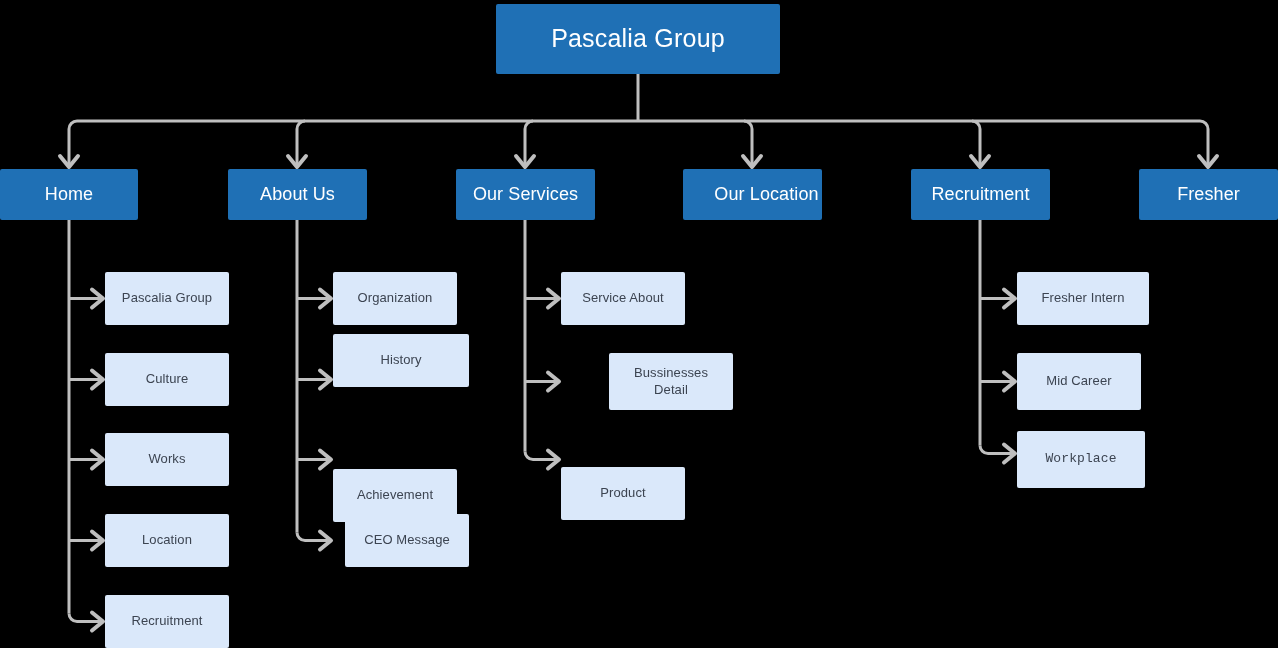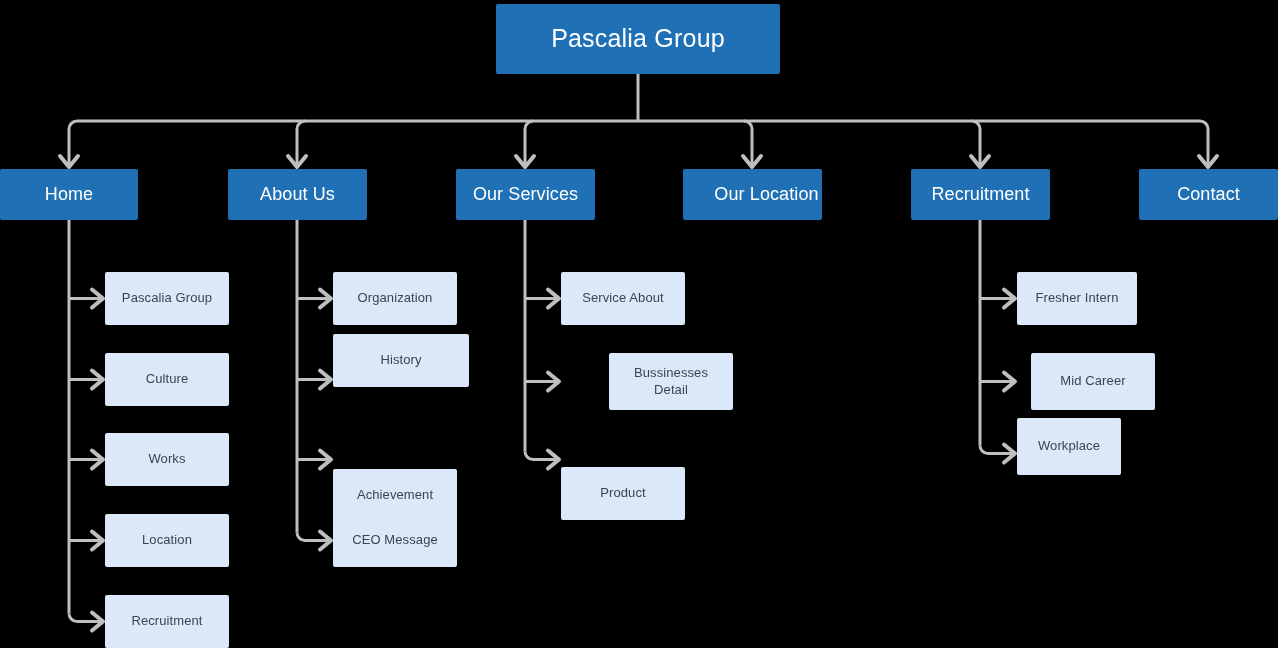--- a/index.html
+++ b/index.html
@@ -139,21 +139,21 @@
       </div>
       <div class="node node-leaf" style="left: 333px; top: 272px; width: 124px; height: 53px;">
         <span class="node-label">Organization</span>
       </div>
       <div class="node node-leaf" style="left: 333px; top: 334px; width: 136px; height: 53px;">
         <span class="node-label">History</span>
       </div>
       <div class="node node-leaf" style="left: 333px; top: 433px; width: 124px; height: 53px; margin-top: 36px;">
         <span class="node-label">Achievement</span>
       </div>
-      <div class="node node-leaf" style="left: 333px; top: 514px; width: 124px; height: 53px;">
+      <div class="node node-leaf" style="left: 345px; top: 514px; width: 124px; height: 53px;">
         <span class="node-label">CEO Message</span>
       </div>
       <div class="node node-section" style="left: 456px; top: 169px; width: 139px; height: 51px;">
         <span class="node-label">Our Services</span>
       </div>
       <div class="node node-leaf" style="left: 561px; top: 272px; width: 124px; height: 53px;">
         <span class="node-label">Service About</span>
       </div>
       <div class="node node-leaf" style="left: 561px; top: 353px; width: 124px; height: 57px; margin-left: 48px;">
         <span class="node-label">Bussinesses
@@ -161,29 +161,29 @@
       </div>
       <div class="node node-leaf" style="left: 561px; top: 433px; width: 124px; height: 53px; margin-top: 34px;">
         <span class="node-label">Product</span>
       </div>
       <div class="node node-section" style="left: 683px; top: 169px; width: 139px; height: 51px; padding-left: 28px;">
         <span class="node-label">Our Location</span>
       </div>
       <div class="node node-section" style="left: 911px; top: 169px; width: 139px; height: 51px;">
         <span class="node-label">Recruitment</span>
       </div>
-      <div class="node node-leaf" style="left: 1017px; top: 272px; width: 120px; height: 53px;">
+      <div class="node node-leaf" style="left: 1017px; top: 272px; width: 132px; height: 53px;">
         <span class="node-label">Fresher Intern</span>
       </div>
-      <div class="node node-leaf" style="left: 1017px; top: 353px; width: 124px; height: 57px; margin-left: 14px;">
+      <div class="node node-leaf" style="left: 1017px; top: 353px; width: 124px; height: 57px;">
         <span class="node-label">Mid Career</span>
       </div>
-      <div class="node node-leaf" style="left: 1017px; top: 418px; width: 104px; height: 57px;">
+      <div class="node node-leaf" style="left: 1017px; top: 431px; width: 128px; height: 57px; font-family: Liberation Mono, monospace;">
         <span class="node-label">Workplace</span>
       </div>
       <div class="node node-section" style="left: 1139px; top: 169px; width: 139px; height: 51px;">
-        <span class="node-label">Contact</span>
+        <span class="node-label">Fresher</span>
       </div>
       <div class="node node-root" style="left: 496px; top: 4px; width: 284px; height: 70px;">
         <span class="node-label">Pascalia Group</span>
       </div>
     </div>
 </div>
 
 </body></html>

